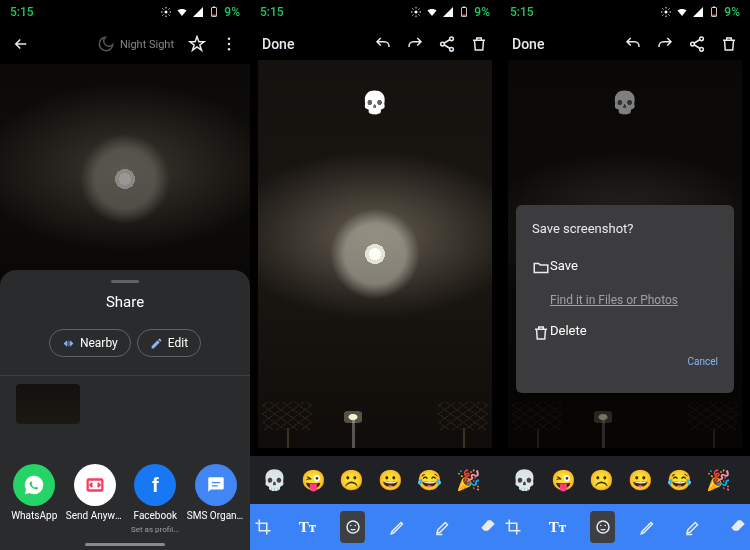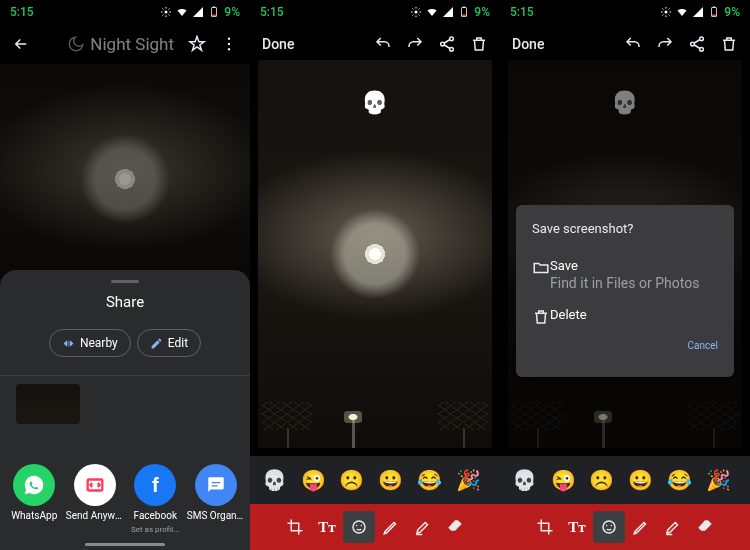--- a/index.html
+++ b/index.html
@@ -24,21 +24,21 @@
 
   
   .toolbar {
     height: 40px; display: flex; align-items: center;
     padding: 0 12px; gap: 14px; color: #e8eaed;
   }
   .toolbar .spacer { flex: 1; }
   .toolbar .done { font-size: 14px; font-weight: 500; }
   .toolbar svg, .toolbar .iconbtn svg { width: 18px; height: 18px; }
   .iconbtn { display: inline-flex; align-items: center; justify-content: center; }
-  .nightlabel { font-size: 17px; opacity: .55; display: flex; align-items: center; gap: 5px; }
+  .nightlabel { font-size: 11px; opacity: .55; display: flex; align-items: center; gap: 5px; }
 
   
   .photo {
     position: absolute; left: 0; right: 0; top: 64px; bottom: 0;
     background: radial-gradient(circle at 50% 50%, #fdfdfa 0 6px, #e6e3d6 6px 10px, rgba(180,178,165,.6) 10px 30px, transparent 45px),
                 radial-gradient(ellipse 210px 120px at 50% 45%, rgba(170,160,140,.5), transparent 70%),
                 linear-gradient(#14110e 0%, #1b1713 50%, #0f0c09 100%);
   }
   .photo.editor { top: 60px; bottom: 102px; left: 8px; right: 8px; }
   .photo.editor3 { top: 60px; bottom: 102px; left: 8px; right: 8px; }
@@ -78,38 +78,39 @@
 
   
   .emojibar {
     position:absolute; bottom:46px; left:0; right:0; height:48px;
     background:#202124; display:flex; align-items:center; gap:14px;
     padding: 0 12px; font-size:20px;
   }
   .emojibar .dots { margin-left:auto; color:#e8eaed; font-size:18px; letter-spacing:0; line-height:1;}
   .toolrow {
     position:absolute; bottom:0; left:0; right:0; height:46px;
-    background:#b91c1c; display:flex; align-items:center; justify-content:center;
+    background:#3b82f6; display:flex; align-items:center; justify-content:center;
+    gap: 20px;
   }
   .toolrow .tool { width:32px; height:32px; display:flex; align-items:center; justify-content:center; border-radius:4px;}
   .toolrow .tool.selected { background:#3c4043; }
   .toolrow svg { width:18px; height:18px; fill:#e8eaed; }
   .tlabel { font-family: serif; font-weight:700; font-size:15px; }
 
   
   .dialog {
     position:absolute; top: 205px; left:16px; right:16px;
     background:#3c3c3e; border-radius:6px; padding: 16px 16px 26px 16px;
     box-shadow: 0 8px 24px rgba(0,0,0,.5);
   }
   .dialog .dtitle { font-size:13px; color:#e8eaed; margin-bottom:14px;}
   .dopt { display:flex; align-items:flex-start; padding:8px 0;}
   .dopt svg { width:18px; height:18px; flex-shrink:0; margin-top:1px;}
   .dopt .dl1 { font-size:13px; }
-  .dopt .dl2 { font-size:14px; color:#9aa0a6; margin-top:2px;}
+  .dopt .dl2 { font-size:12px; color:#9aa0a6; margin-top:20px;text-decoration:underline;}
   .dialog .cancel { text-align:right; color:#8ab4f8; font-size:10px; margin-top:6px;}
 
   
   .scrim { position:absolute; inset:0; background:rgba(0,0,0,.5);}
 </style>
 </head>
 <body>
 
 <div class="panel">
   <div class="statusbar">

